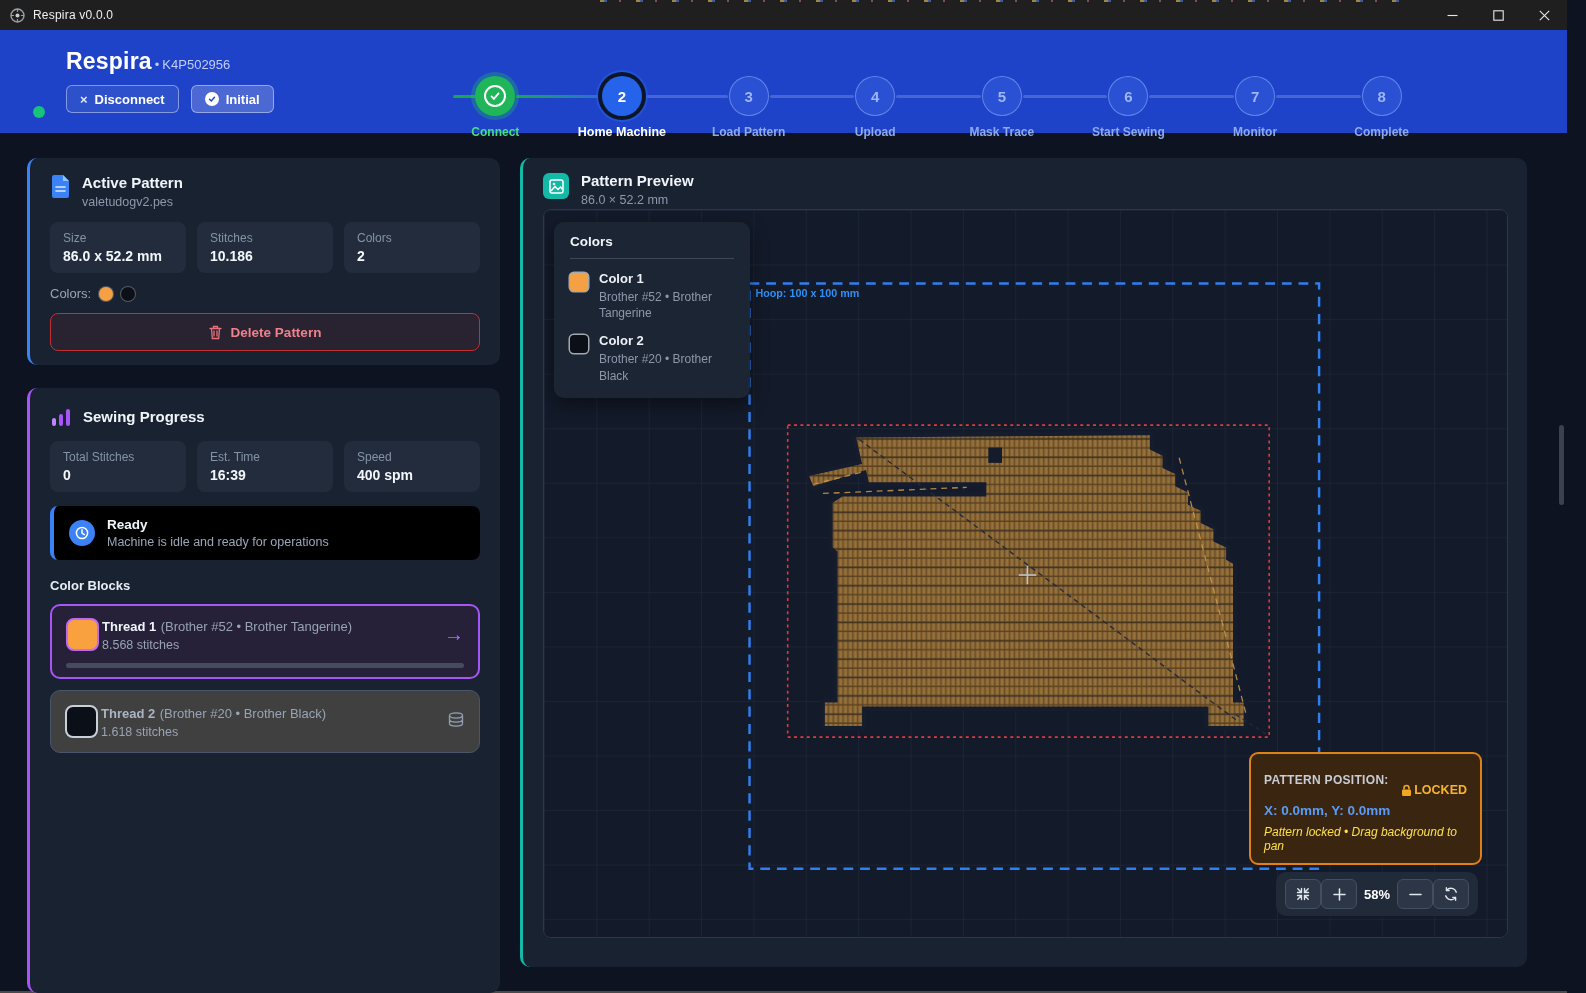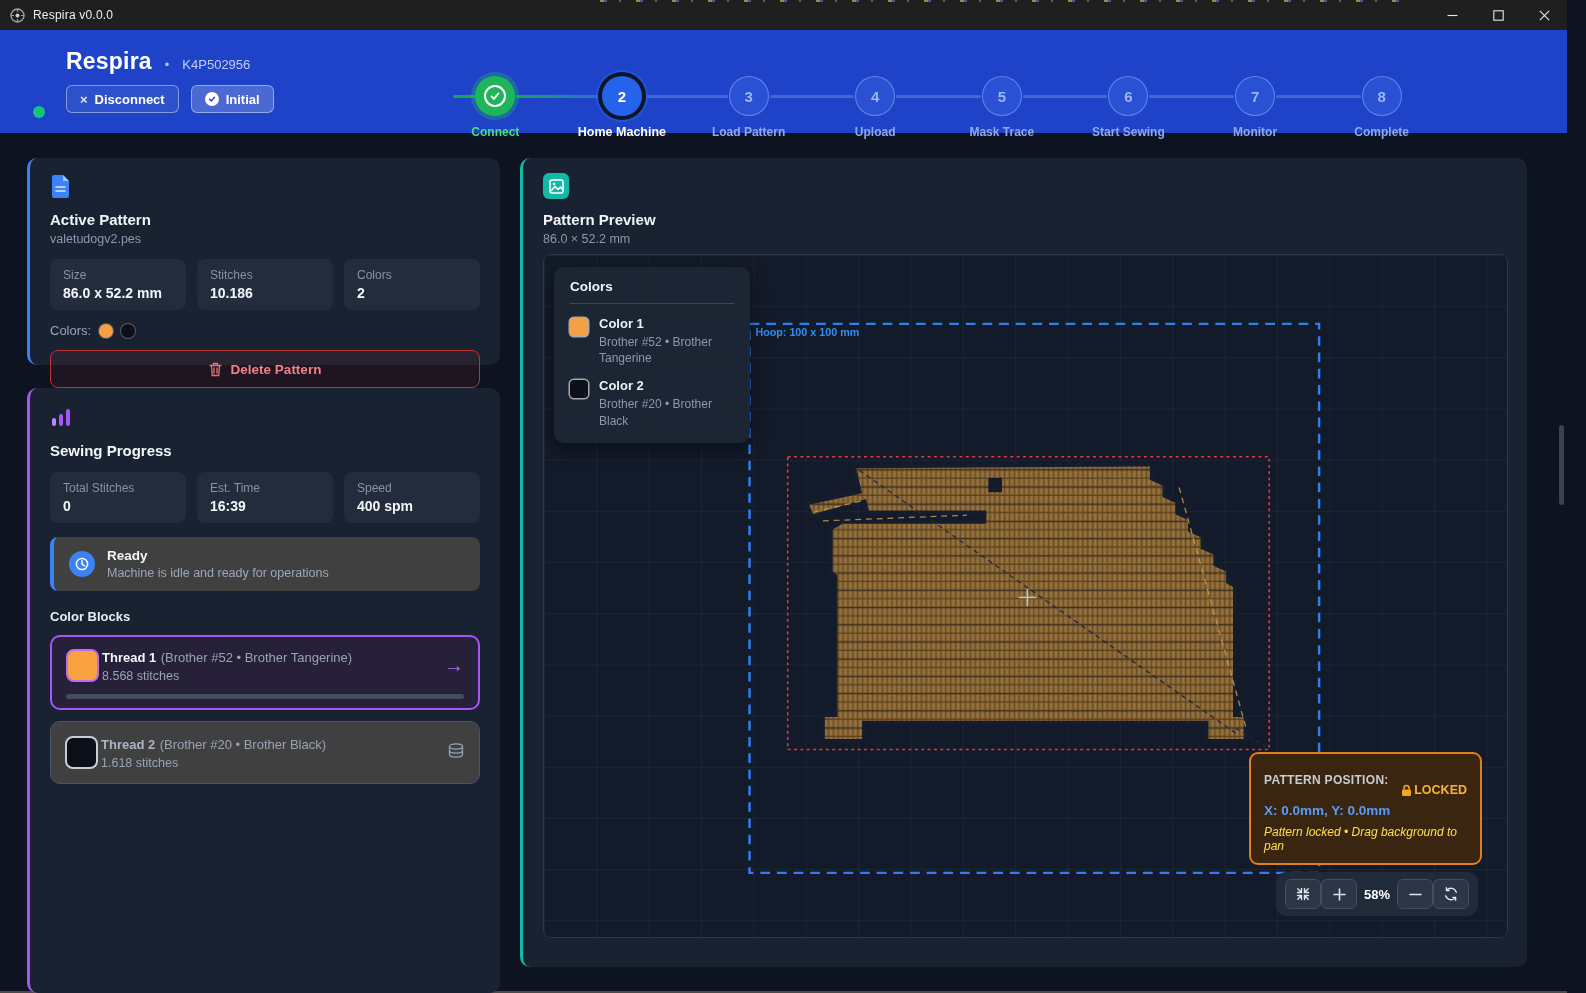--- a/index.html
+++ b/index.html
@@ -17,21 +17,21 @@
   .tb-icon { margin:0 8px 0 10px; display:flex; }
   .tb-title { letter-spacing:.2px; }
   .win-controls { margin-left:auto; display:flex; height:100%; }
   .win-btn { width:46px; height:100%; display:flex; align-items:center; justify-content:center; }
 
   
   .header { position:relative; height:103px; background:#1e43c8; color:#fff; }
   .status-dot { position:absolute; left:33px; top:76px; width:12px; height:12px;
                 border-radius:50%; background:#17c37a; }
   .brand-block { position:absolute; left:66px; top:18px; }
-  .brand-row { display:flex; align-items:baseline; gap:13px; }
+  .brand-row { display:flex; align-items:baseline; gap:3px; }
   .brand { font-size:23px; font-weight:bold; letter-spacing:.2px; }
   .serial-sep { color:#b9c6f2; font-size:13px; }
   .serial { color:#c3cdf4; font-size:13px; }
   .hdr-buttons { display:flex; gap:12px; margin-top:10px; }
   .hdr-btn { display:flex; align-items:center; gap:7px; height:28px; padding:0 13px;
              border:1px solid rgba(255,255,255,.42); border-radius:6px; font-size:13px;
              font-weight:bold; color:#fff; background:rgba(255,255,255,.07); cursor:pointer; }
   .hdr-btn.initial { background:rgba(255,255,255,.2); }
   .x-glyph { font-size:13px; color:#e3e8ff; }
   .chk-circle { width:14px; height:14px; border-radius:50%; background:#fff; display:flex;
@@ -61,21 +61,21 @@
 
   
   .main { display:flex; gap:20px; padding:25px 40px 0 27px; height:860px; }
   .left-col { width:473px; display:flex; flex-direction:column; gap:23px; }
   .card { background:#192231; border-radius:10px; }
   .card.ap { border-left:3px solid #3b82f6; padding:16px 20px 15px; height:207px; }
   .card.sp { border-left:3px solid #a855f7; padding:17px 20px; flex:1; }
   .card.pv { border-left:3px solid #14b8a6; padding:14px 19px 29px 20px; flex:1; height:809px;
              display:flex; flex-direction:column; }
 
-  .card-head { display:flex; gap:11px;flex-direction:column; }
+  .card-head { display:flex; gap:11px; }
   .card-title { font-size:15px; font-weight:bold; color:#f1f5f9; }
   .card-sub { font-size:12.5px; color:#8b99ad; margin-top:4px; }
   .head-icon { flex:0 0 auto; display:flex; align-items:flex-start; padding-top:1px; }
   .icon-tile { width:26px; height:26px; border-radius:6px; display:flex; align-items:center;
                justify-content:center; }
   .icon-tile.teal { background:#14b8a6; }
 
   .stats-row { display:flex; gap:11px; margin-top:13px; }
   .stat-box { flex:1; background:#222c3c; border-radius:8px; padding:9px 13px; }
   .stat-label { font-size:12px; color:#8494a7; }
@@ -83,21 +83,21 @@
 
   .colors-row { display:flex; align-items:center; gap:8px; margin-top:13px; }
   .colors-label { font-size:13px; color:#9aa5b5; }
   .dot { width:14px; height:14px; border-radius:50%; box-shadow:0 0 0 1px rgba(255,255,255,.25); }
 
   .delete-btn { margin-top:12px; width:100%; height:38px; border-radius:8px;
         border:1.5px solid #c22f2f; background:rgba(190,40,40,.10); color:#f08089;
         font-size:13.5px; font-weight:bold; display:flex; align-items:center;
         justify-content:center; gap:9px; cursor:pointer; font-family:inherit; }
 
-  .ready-box { margin-top:14px; background:#404040; border-left:4px solid #3b82f6;
+  .ready-box { margin-top:14px; background:#000000; border-left:4px solid #3b82f6;
         border-radius:8px; padding:11px 15px; display:flex; gap:12px; align-items:center; }
   .clock-bubble { width:26px; height:26px; border-radius:50%; background:#3b82f6; flex:0 0 auto;
         display:flex; align-items:center; justify-content:center; }
   .ready-title { font-size:13.5px; font-weight:bold; color:#f1f5f9; }
   .ready-desc { font-size:12.5px; color:#9aa7b8; margin-top:3px; }
 
   .cb-label { margin-top:18px; font-size:13px; font-weight:bold; color:#e8edf4; }
   .thread { margin-top:11px; border-radius:10px; padding:11px 14px 9px; cursor:pointer; }
   .thread.t1 { border:2px solid #a855f7; background:#262038; }
   .thread.t2 { border:1.5px solid #49556a; background:#404040; padding:13px 14px; }
@@ -107,21 +107,21 @@
   .swatch.sw2 { border:2px solid #c7cfdb; }
   .thread-text { flex:1; }
   .t-name { font-size:13px; font-weight:bold; color:#f1f5f9; }
   .t-detail { font-size:13px; color:#98a3b4; }
   .t-stitches { font-size:12.5px; color:#98a3b4; margin-top:3px; }
   .thread.t2 .t-name { color:#aab4c4; }
   .arrow-glyph { font-size:20px; color:#b06ef7; font-weight:bold; }
   .progress-track { margin-top:11px; height:5px; border-radius:3px; background:#454c5c; }
 
   
-  .pv-head { margin-bottom:8px;gap:12px; }
+  .pv-head { margin-bottom:2px;gap:12px; }
   .canvas { position:relative; flex:1; background:#131a29; border:1px solid #2c3749;
             border-radius:8px; overflow:hidden; }
   .canvas svg.scene { position:absolute; inset:0; }
 
   .legend { position:absolute; left:10px; top:12px; width:196px; background:rgba(29,38,52,.97);
         border-radius:10px; padding:12px 16px 14px; box-shadow:0 6px 18px rgba(0,0,0,.45); }
   .legend-title { font-size:13.5px; font-weight:bold; color:#f1f5f9; padding-bottom:9px;
         border-bottom:1px solid #3c4759; }
   .legend-entry { display:flex; gap:11px; margin-top:12px; }
   .legend-swatch { width:18px; height:18px; border-radius:4px; flex:0 0 auto; margin-top:2px;

